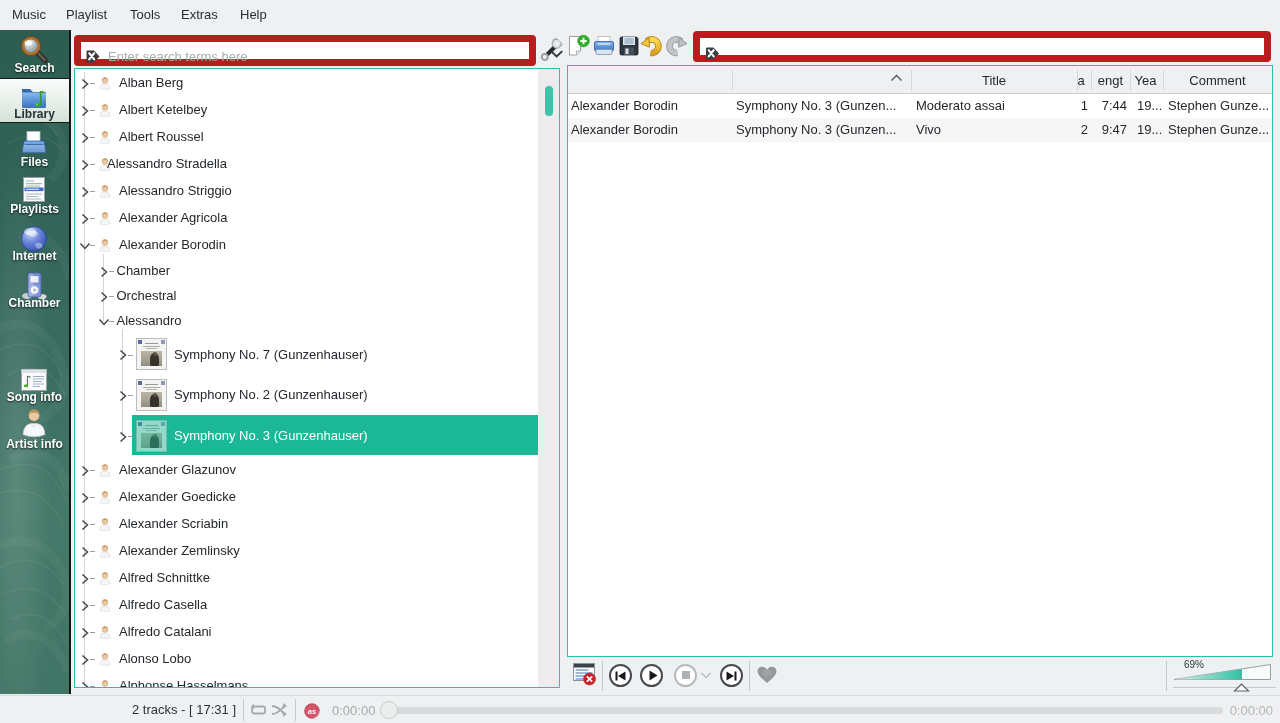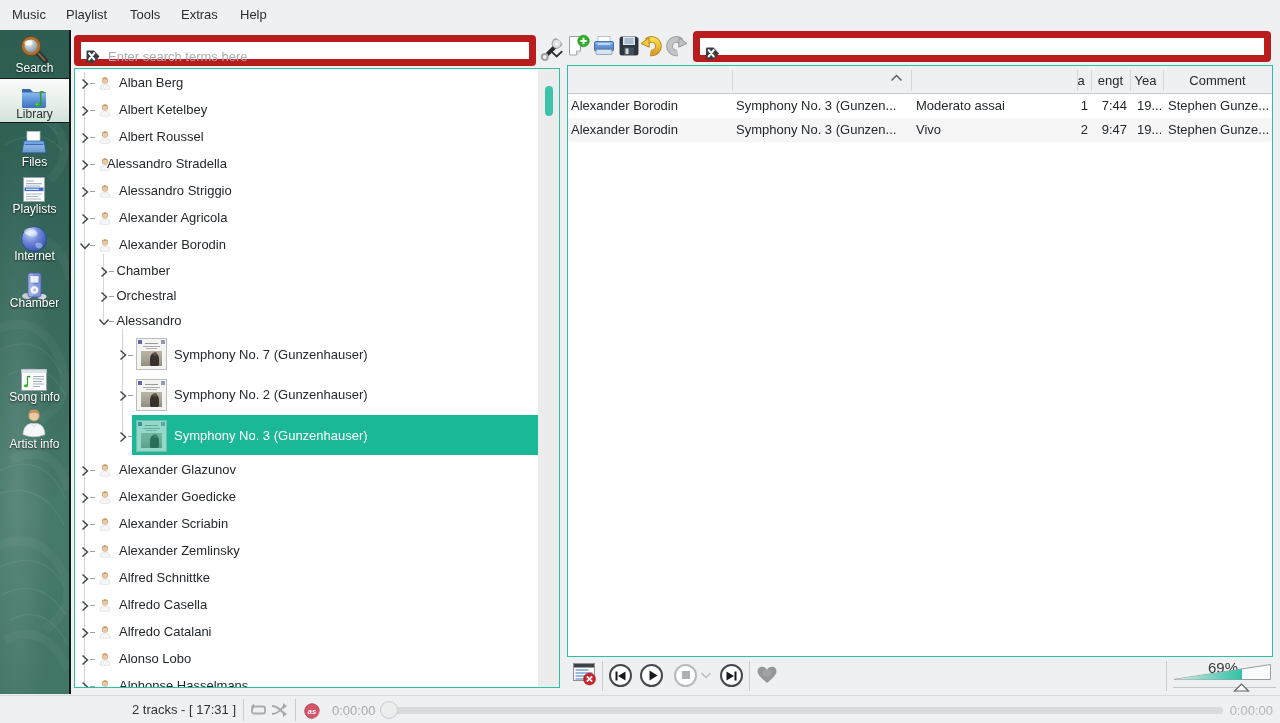--- a/index.html
+++ b/index.html
@@ -6,21 +6,21 @@
 html,body { width:1280px; height:723px; overflow:hidden; }
 body { font-family:"Liberation Sans", sans-serif; background:#eff0f1; position:relative; color:#232629; }
 .abs { position:absolute; }
 
 .menu { position:absolute; top:0; left:0; width:1052px; height:30px; background:#eff0f1; }
 .menu span { position:absolute; top:7px; font-size:13px; color:#2a2e32; }
 
 #sidebar { position:absolute; left:0; top:30px; width:71px; height:664px;
   background:linear-gradient(178deg,#2c5d50 0%,#336459 28%,#3b6e61 52%,#457969 72%,#417566 100%);
   border-right:2px solid #111815; }
-#sidebar .lbl { position:absolute; width:69px; text-align:center; font-size:12px; font-weight:normal; color:#ffffff;
+#sidebar .lbl { position:absolute; width:69px; text-align:center; font-size:12px; font-weight:bold; color:#ffffff;
   text-shadow:0 1px 2px rgba(0,0,0,.75); }
 #sel-item { position:absolute; left:0; top:48px; width:69px; height:45px;
   background:linear-gradient(180deg,#fafcfb 0%,#e7efe9 55%,#d2e2d8 100%);
   border-top:1px solid #131916; border-bottom:1px solid #131916; }
 
 .inputbox { position:absolute; background:#fff; border:7px solid #b91c1c; border-radius:4px; }
 
 #treeframe { position:absolute; left:74px; top:68px; width:486px; height:620px;
   background:#fff; border:1px solid #2dc0a4; }
 #tableframe { position:absolute; left:567px; top:65px; width:706px; height:592px;
@@ -517,20 +517,21 @@
 
  <div style="position:absolute;left:463px;top:0;width:21px;height:618px;background:#ececed"></div>
  <div style="position:absolute;left:470px;top:17px;width:8px;height:30px;border-radius:4px;background:#3ec3ab"></div>
 </div>
 <div id="tableframe">
 
   <div style="position:absolute;left:0;top:0;width:704px;height:28px;background:#eff0f1;border-bottom:1px solid #c9cacc"></div>
   <svg class="abs" style="left:322px;top:8px" width="13" height="8" viewBox="0 0 13 8">
       <path d="M1.5,6.5 L6.5,1.5 L11.5,6.5" fill="none" stroke="#54585c" stroke-width="1.4"></path>
     </svg>
+  <div class="hcell" style="left:343px;width:166px">Title</div>
   <div class="hcell" style="left:506px;width:14px">a</div>
   <div class="hcell" style="left:523px;width:39px">engt</div>
   <div class="hcell" style="left:564px;width:27px">Yea</div>
   <div class="hcell" style="left:595px;width:109px">Comment</div>
   <div class="hsep" style="left:164px"></div>
   <div class="hsep" style="left:343px"></div>
   <div class="hsep" style="left:509px"></div>
   <div class="hsep" style="left:523px"></div>
   <div class="hsep" style="left:562px"></div>
   <div class="hsep" style="left:595px"></div>
@@ -588,21 +589,21 @@
     <path d="M0.5,0.5 L8,5 L0.5,9.5 z" fill="#17191b"></path>
       <rect x="8.5" y="0.5" width="2" height="9" fill="#17191b"></rect>
   </svg>
   <div class="vsep" style="left:182px;top:4px;height:30px"></div>
 
   <svg class="abs" style="left:189.5px;top:8.5px" width="20" height="18" viewBox="0 0 20 18">
     <path d="M10,17 C4,12 0.5,8.5 0.5,5.2 C0.5,2.6 2.5,0.8 5,0.8 C7,0.8 8.8,2 10,3.8 C11.2,2 13,0.8 15,0.8 C17.5,0.8 19.5,2.6 19.5,5.2 C19.5,8.5 16,12 10,17 Z" fill="#95989b"></path>
     <ellipse cx="10" cy="7" rx="4.5" ry="3.5" fill="rgba(255,255,255,0.12)"></ellipse>
   </svg>
   <div class="vsep" style="left:598.5px;top:4px;height:30px"></div>
-  <div class="abs" style="left:641px;top:2px;font-size:15px;color:#33373b">69%</div>
+  <div class="abs" style="left:617px;top:2px;font-size:10px;color:#33373b">69%</div>
 
   <svg class="abs" style="left:606px;top:6px" width="100" height="18" viewBox="0 0 100 18">
     <defs>
         <linearGradient id="vol" x1="0" y1="0" x2="1" y2="0">
       <stop offset="0" stop-color="#d6ece4"></stop>
           <stop offset="1" stop-color="#32c1a5"></stop>
     </linearGradient>
       </defs>
     <path d="M1,16.5 L97.5,1.5 L97.5,16.5 Z" fill="#fafbfb" stroke="#9a9da0" stroke-width="1"></path>
     <path d="M1,16.5 L69,5.9 L69,16.5 Z" fill="url(#vol)"></path>

